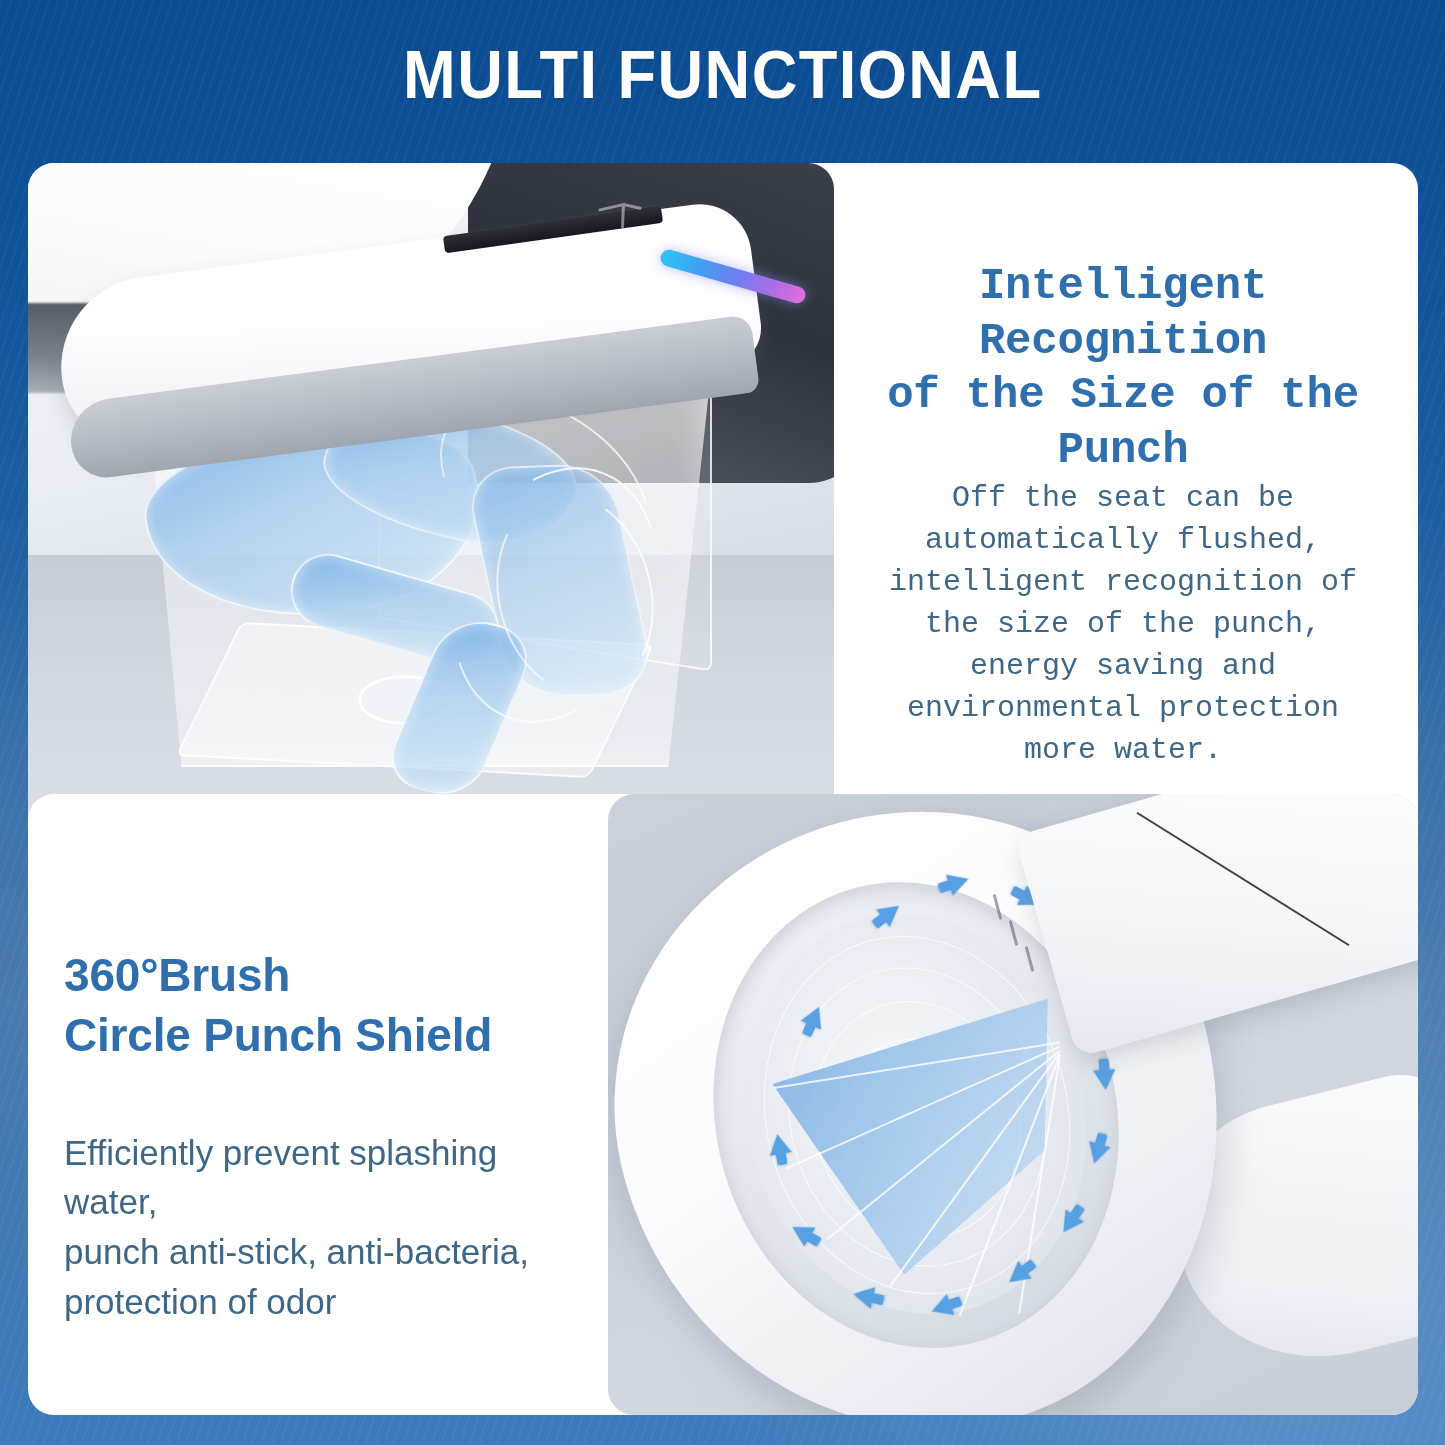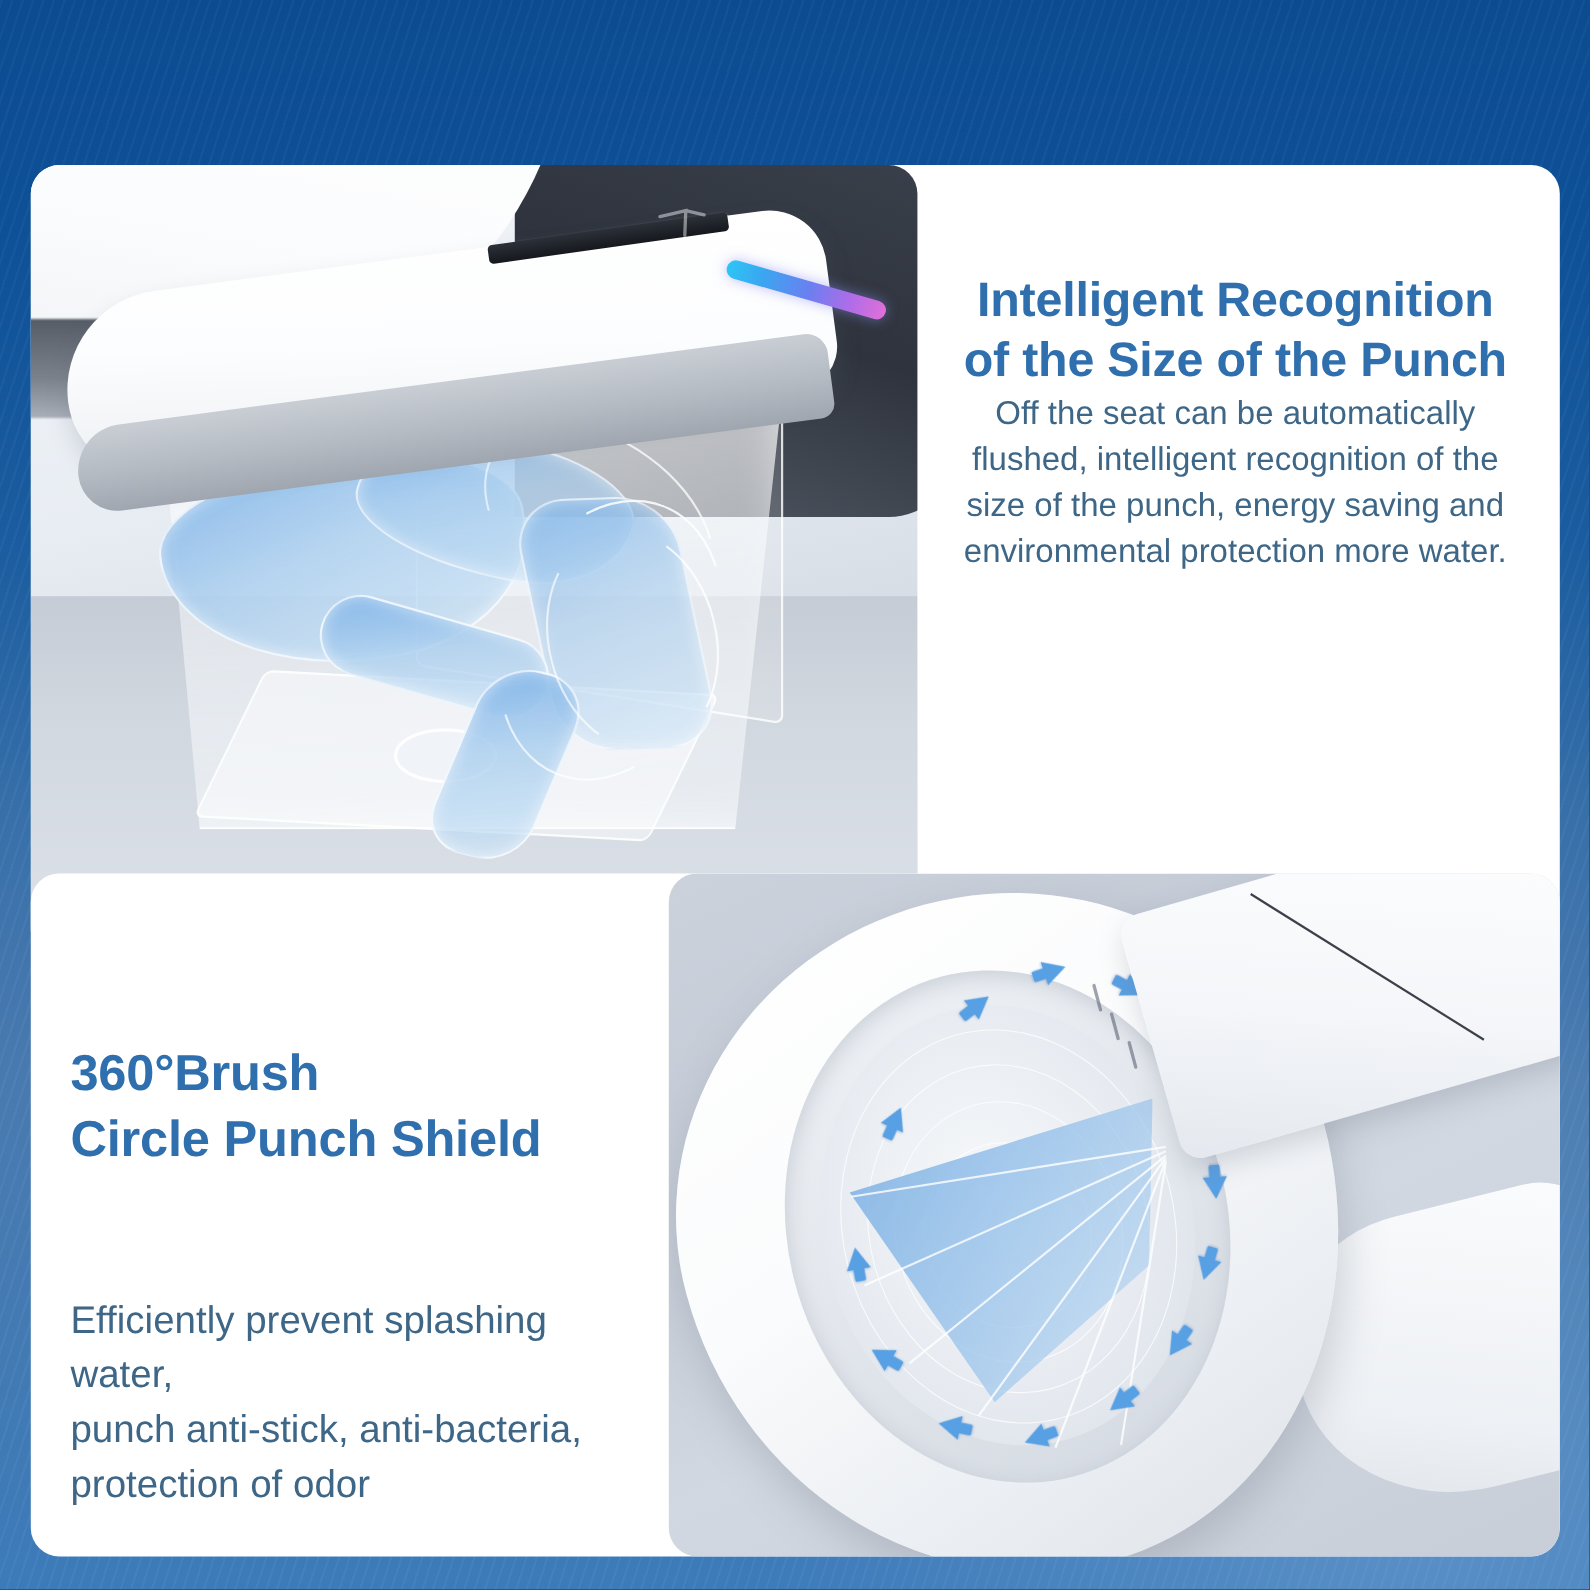--- a/index.html
+++ b/index.html
@@ -68,23 +68,24 @@
   
   .card {
     position: absolute;
     background: #ffffff;
     border-radius: 26px;
     overflow: hidden;
     display: flex;
   }
   #card-top {
     left: 28px;
-    top: 150px;
+    top: 163px;
     width: 1390px;
     height: 722px;
+    font-family: Liberation Mono, monospace;
   }
   #card-bottom {
     left: 28px;
     top: 794px;
     width: 1390px;
     height: 621px;
   }
 
   
   #top-image {
@@ -282,21 +283,20 @@
 
   
   #bottom-text {
     width: 580px;
     flex: none;
     padding: 152px 30px 0 36px;
     box-sizing: border-box;
     text-align: left;
     display: flex;
     flex-direction: column;
-    gap: 48px;
   }
   #bottom-headline {
     font-size: 46px;
     line-height: 1.30;
   }
   #bottom-body {
     margin-top: 62px;
     font-size: 35px;
     line-height: 1.42;
   }
@@ -409,20 +409,23 @@
   }
 </style>
 </head>
 <body>
 
 <div id="page">
 
   <div id="bg-streaks"></div>
   <div id="bg-glow"></div>
 
+  <div id="title-bar">
+    <div id="title-text">MULTI FUNCTIONAL</div>
+  </div>
 
   <div class="card" id="card-top">
 
     <div id="top-image">
       <div id="wall-dark"></div>
       <div id="counter-top"></div>
       <div id="counter-shadow"></div>
       <div id="floor"></div>
 
       <div id="toilet-body"></div>

